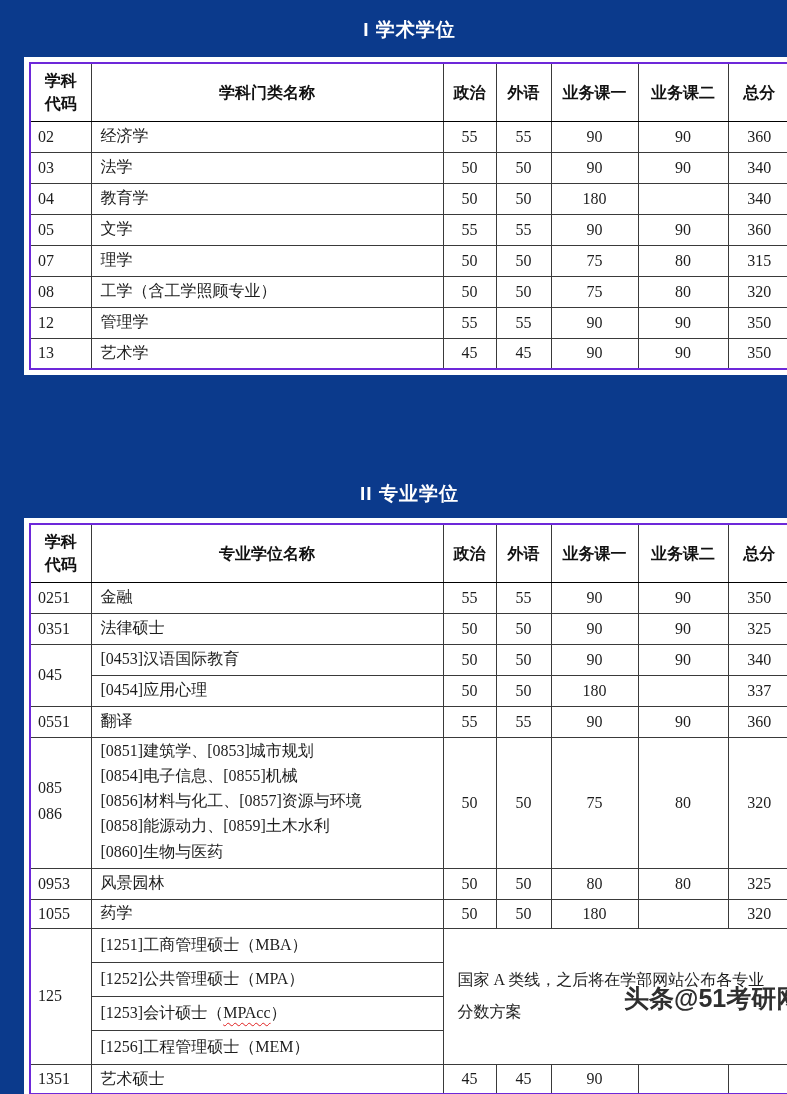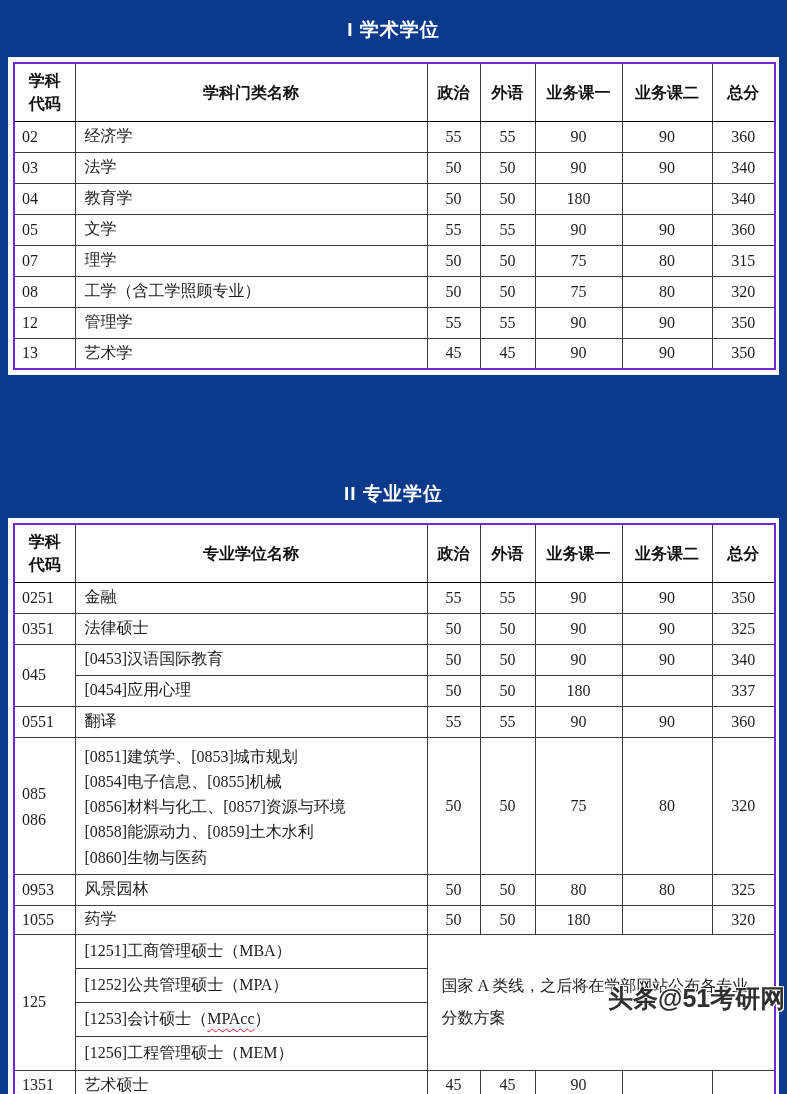--- a/index.html
+++ b/index.html
@@ -4,21 +4,21 @@
 <style>
   html, body {
     margin: 0; padding: 0;
   }
   body {
     width: 787px; height: 1094px;
     overflow: hidden; position: relative;
     background: #0b3a8c;
     font-family: "Liberation Serif", "DejaVu Serif", serif;
   }
-  .page { position: absolute; inset: 0; }
+  .page { position: absolute; inset: 0; margin-left: 16px; }
 
   .section-title {
     position: absolute; left: 0; width: 787px;
     text-align: center; color: #ffffff;
     font-family: "Liberation Sans", "DejaVu Sans", sans-serif;
     font-weight: bold; font-size: 19px; letter-spacing: 1px;
     height: 34px; line-height: 34px;
   }
   .t1 { top: 13px; }
   .t2 { top: 477px; }
@@ -42,21 +42,21 @@
     text-align: center; vertical-align: middle;
     padding: 0; overflow: hidden;
   }
   th {
     font-weight: bold; color: #111111;
     white-space: pre-line; line-height: 1.45;
     border-bottom: 1px solid #000000;
   }
   td.code { text-align: left; padding-left: 7px; }
   td.name { text-align: left; padding-left: 9px; padding-right: 6px; }
-  td.pre  { white-space: pre-line; line-height: 1.58; padding-top: 6px; padding-bottom: 4px; }
+  td.pre  { white-space: pre-line; line-height: 1.58; padding-top: 0; padding-bottom: 4px; }
   td.note {
     text-align: left; vertical-align: middle;
     padding: 0 14px; line-height: 2.0;
   }
   .squiggle {
     text-decoration: underline;
     text-decoration-style: wavy;
     text-decoration-color: #e02020;
     text-decoration-thickness: 1px;
     text-underline-offset: 4px;

